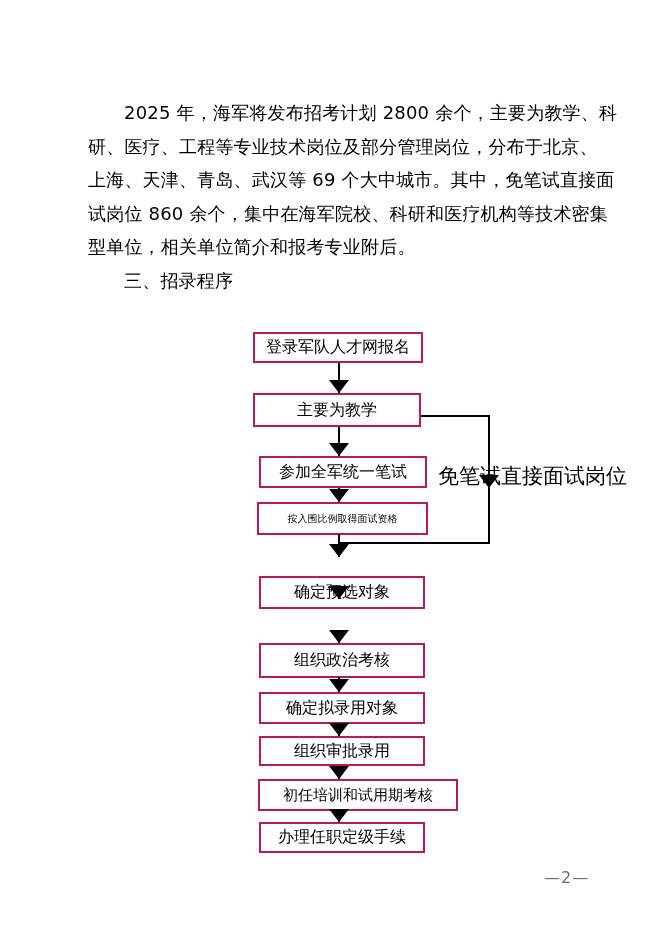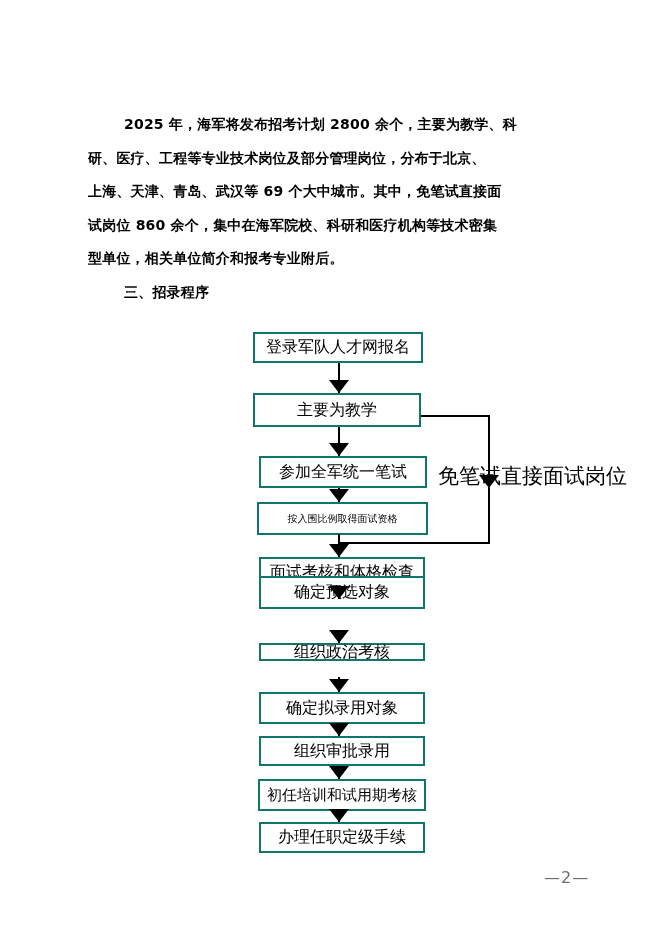--- a/index.html
+++ b/index.html
@@ -8,37 +8,36 @@
     width: 667px;
     height: 944px;
     background: #ffffff;
     color: #000000;
     font-family: "DejaVu Sans", "Liberation Sans", sans-serif;
     overflow: hidden;
   }
   .text-block {
     position: absolute;
     left: 88px;
-    top: 108px;
+    top: 96px;
     width: 500px;
-    font-size: 14px;
-    font-weight: bold;
+    font-size: 18px;
   }
   .doc-line {
     height: 33.5px;
     line-height: 33.5px;
     white-space: nowrap;
     letter-spacing: 0.2px;
   }
   .indent { padding-left: 36px; }
   .flowchart { position: absolute; left: 0; top: 0; width: 667px; height: 944px; }
   .flow-node {
     position: absolute;
     box-sizing: border-box;
-    border: 2px solid #0f766e;
+    border: 2px solid #be185d;
     background: #ffffff;
     display: flex;
     align-items: center;
     justify-content: center;
     font-size: 16px;
     white-space: nowrap;
   }
   .vline { position: absolute; width: 2px; background: #000000; left: 338px; }
   .hline { position: absolute; height: 2px; background: #000000; }
   .arrow-down {
@@ -78,26 +77,25 @@
     <div class="doc-line">型单位，相关单位简介和报考专业附后。</div>
     <div class="doc-line indent">三、招录程序</div>
   </div>
 
   <div class="flowchart">
 
     <div class="flow-node" style="left:253px;top:332px;width:170px;height:31px">登录军队人才网报名</div>
     <div class="flow-node" style="left:253px;top:393px;width:168px;height:34px">主要为教学</div>
     <div class="flow-node" style="left:259px;top:456px;width:168px;height:32px">参加全军统一笔试</div>
     <div class="flow-node" style="left:257px;top:502px;width:171px;height:33px;font-size:10px">按入围比例取得面试资格</div>
-    <div class="flow-node" style="left:259px;top:557px;width:166px;height:31px">面试考核和体格检查</div>
     <div class="flow-node" style="left:259px;top:576px;width:166px;height:33px">确定预选对象</div>
-    <div class="flow-node" style="left:259px;top:643px;width:166px;height:18px">组织政治考核</div>
+    <div class="flow-node" style="left:259px;top:643px;width:166px;height:35px">组织政治考核</div>
     <div class="flow-node" style="left:259px;top:692px;width:166px;height:32px">确定拟录用对象</div>
     <div class="flow-node" style="left:259px;top:736px;width:166px;height:30px">组织审批录用</div>
-    <div class="flow-node" style="left:258px;top:779px;width:168px;height:32px;font-size:15px">初任培训和试用期考核</div>
+    <div class="flow-node" style="left:258px;top:779px;width:200px;height:32px;font-size:15px">初任培训和试用期考核</div>
     <div class="flow-node" style="left:259px;top:822px;width:166px;height:31px">办理任职定级手续</div>
 
     <div class="vline" style="top:363px;height:30px"></div>
     <div class="arrow-down" style="top:380px"></div>
 
     <div class="vline" style="top:427px;height:29px"></div>
     <div class="arrow-down" style="top:443px"></div>
 
     <div class="vline" style="top:488px;height:14px"></div>
     <div class="arrow-down" style="top:489px"></div>

